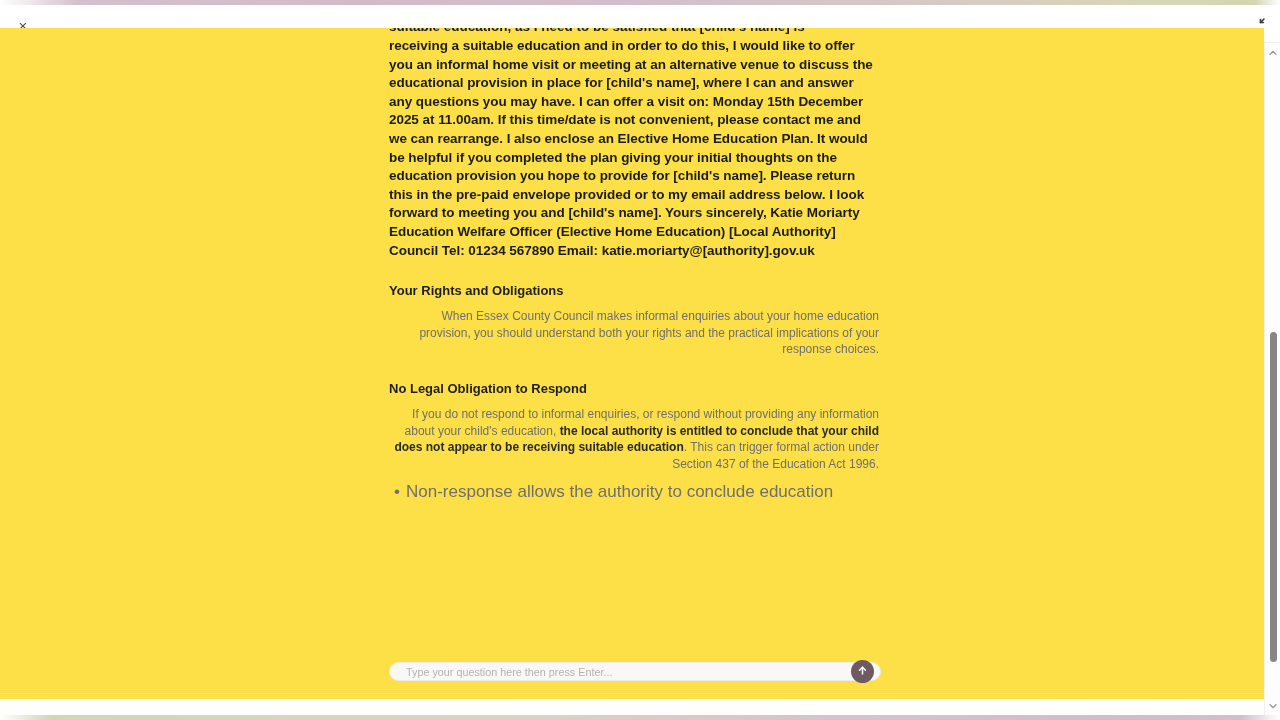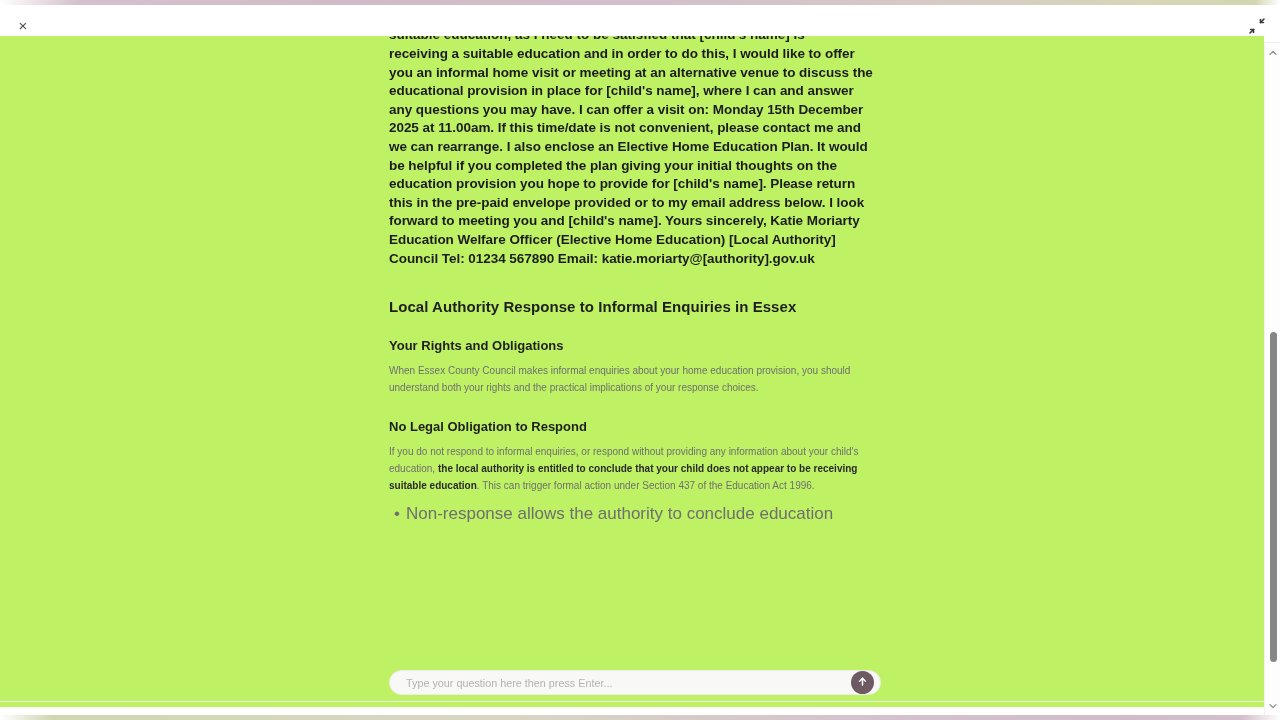--- a/index.html
+++ b/index.html
@@ -72,23 +72,23 @@
   .collapse-btn {
     position: absolute; right: 14px; top: 12px;
     width: 18px; height: 18px;
     cursor: pointer;
     color: #3c3c3c;
   }
 
   
   .viewport {
     position: absolute;
-    top: 36px; left: 0;
+    top: 28px; left: 0;
     width: 1264px; height: 671px;
-    background: #bef264;
+    background: #fde047;
     overflow: hidden;
   }
 
   .doc {
     position: absolute;
     left: 389px;
     top: 0;
     width: 490px;
     color: #2b2b2b;
   }
@@ -127,24 +127,25 @@
   }
 
   h3.sub-title {
     font-size: 13px;
     font-weight: 700;
     color: #1f1f1f;
     margin: 23px 0 0 0;
   }
 
   p.body {
-    font-size: 10px;
+    font-size: 12px;
     line-height: 16.6px;
     color: #6f6f6f;
     margin: 10px 0 0 0;
+    text-align: right;
   }
   p.body b, p.body strong {
     color: #2a2a2a;
     font-weight: 700;
   }
 
   ul.bullets {
     margin: 12px 0 0 0;
     padding-left: 17px;
     list-style: none;
@@ -161,21 +162,21 @@
     left: -12px;
     color: #6f6f6f;
   }
 
   
   .composer {
     position: absolute;
     left: 389px;
     top: 634px;
     width: 492px;
-    height: 25px;
+    height: 19px;
     background: #f8f8f7;
     border: 1px solid #ececea;
     border-radius: 17px;
     display: flex;
     align-items: center;
   }
   .composer input {
     flex: 1;
     border: none;
     outline: none;
@@ -258,21 +259,20 @@
   <div class="viewport">
 
     <div class="doc">
 
       <div class="clip-line">
         <div class="inner">suitable education, as I need to be satisfied that [child's name] is</div>
       </div>
 
       <p class="bold-para">receiving a suitable education and in order to do this, I would like to offer you an informal home visit or meeting at an alternative venue to discuss the educational provision in place for [child's name], where I can and answer any questions you may have. I can offer a visit on: Monday 15th December 2025 at 11.00am. If this time/date is not convenient, please contact me and we can rearrange. I also enclose an Elective Home Education Plan. It would be helpful if you completed the plan giving your initial thoughts on the education provision you hope to provide for [child's name]. Please return this in the pre-paid envelope provided or to my email address below. I look forward to meeting you and [child's name]. Yours sincerely, Katie Moriarty Education Welfare Officer (Elective Home Education) [Local Authority] Council Tel: 01234 567890 Email: katie.moriarty@[authority].gov.uk</p>
 
-      <h2 class="section-title">Local Authority Response to Informal Enquiries in Essex</h2>
 
       <h3 class="sub-title">Your Rights and Obligations</h3>
       <p class="body">When Essex County Council makes informal enquiries about your home education provision, you should understand both your rights and the practical implications of your response choices.</p>
 
       <h3 class="sub-title">No Legal Obligation to Respond</h3>
       <p class="body">
         <span>If you do not respond to informal enquiries, or respond without providing any information about your child's education, </span><b>the local authority is entitled to conclude that your child does not appear to be receiving suitable education</b><span>. This can trigger formal action under Section 437 of the Education Act 1996.</span>
       </p>
 
 

